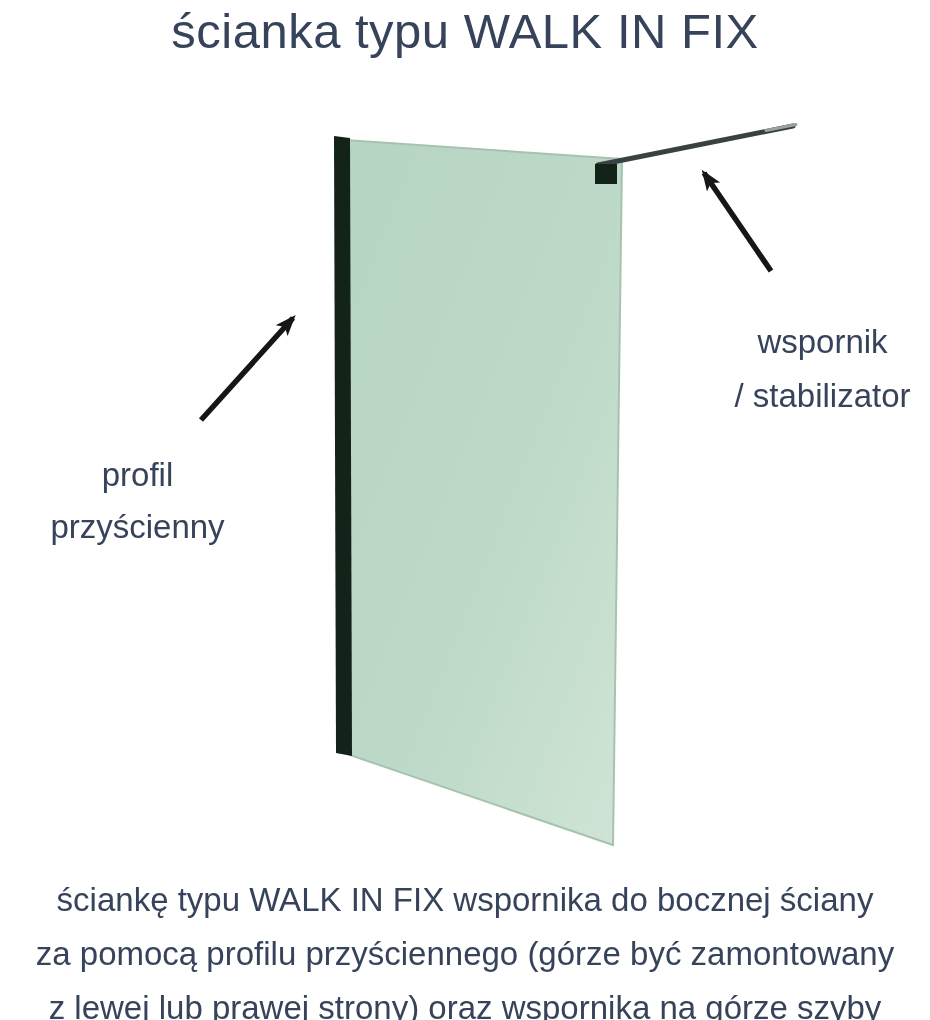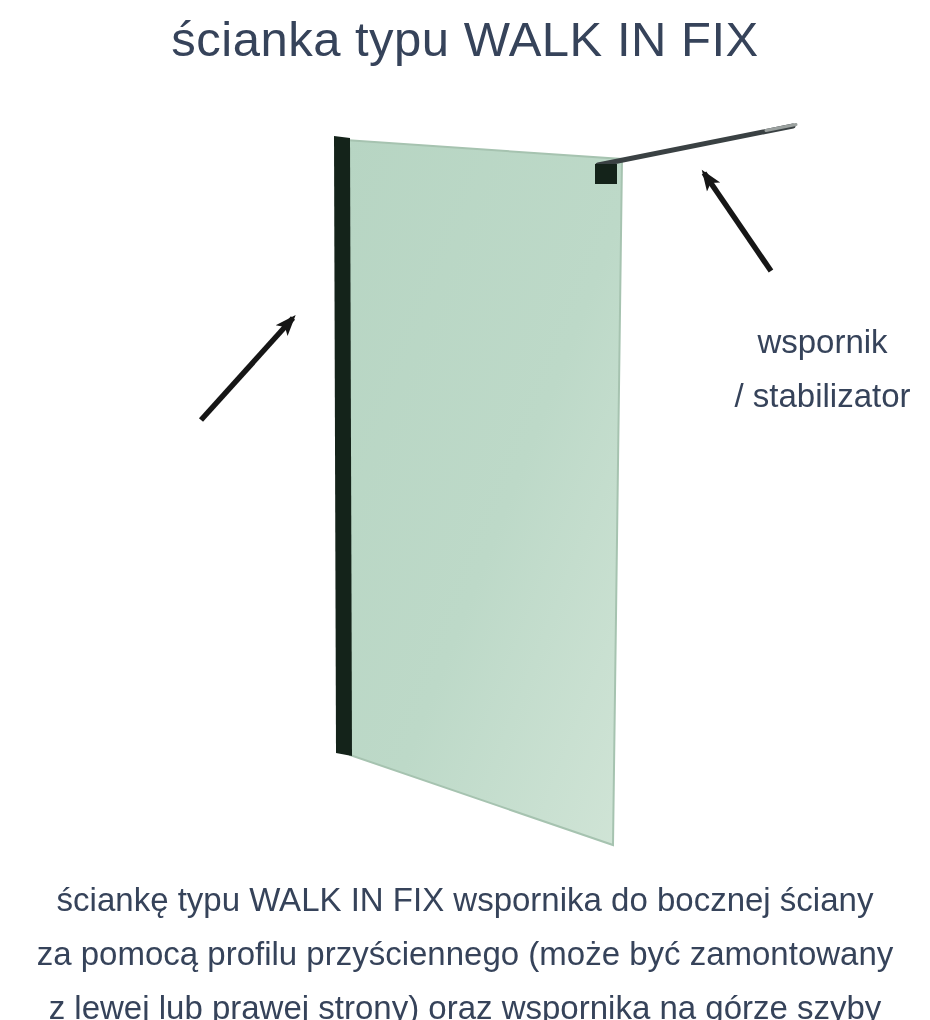--- a/index.html
+++ b/index.html
@@ -9,21 +9,21 @@
     background: #ffffff;
     overflow: hidden;
     position: relative;
     font-family: "Liberation Sans", sans-serif;
     color: #36435a;
   }
   .page { position: absolute; inset: 0; }
   .title {
     position: absolute;
     top: 0; left: 0; right: 0;
-    margin: 8px;
+    margin: 0;
     text-align: center;
     font-size: 49px;
     line-height: 62px;
     font-weight: normal;
     letter-spacing: 0.5px;
     color: #36435a;
   }
   .diagram-svg {
     position: absolute;
     top: 0; left: 0;
@@ -84,25 +84,29 @@
     <line x1="598" y1="165" x2="793" y2="126" stroke-width="5" stroke-linecap="round" stroke="#3a4143"></line>
     <line x1="766" y1="130.5" x2="796" y2="124.5" stroke-width="3" stroke-linecap="round" stroke="#9ba19f"></line>
 
     <rect x="595" y="164" width="22" height="20" fill="#14231a"></rect>
 
     <line x1="201" y1="420" x2="293" y2="318" stroke-width="5.5" marker-end="url(#arrowhead)" stroke="#161616"></line>
 
     <line x1="771" y1="271" x2="704" y2="173" stroke-width="5.5" marker-end="url(#arrowhead)" stroke="#161616"></line>
   </svg>
 
+  <div class="label label-left">
+    <div>profil</div>
+    <div>przyścienny</div>
+  </div>
 
   <div class="label label-right">
     <div>wspornik</div>
     <div>/ stabilizator</div>
   </div>
 
   <div class="caption">
     <div>ściankę typu WALK IN FIX wspornika do bocznej ściany</div>
-    <div>za pomocą profilu przyściennego (może być zamontowany</div>
+    <div>za pomocą profilu przyściennego (górze być zamontowany</div>
     <div>z lewej lub prawej strony) oraz wspornika na górze szyby</div>
   </div>
 
 </div>
 
 </body></html>

